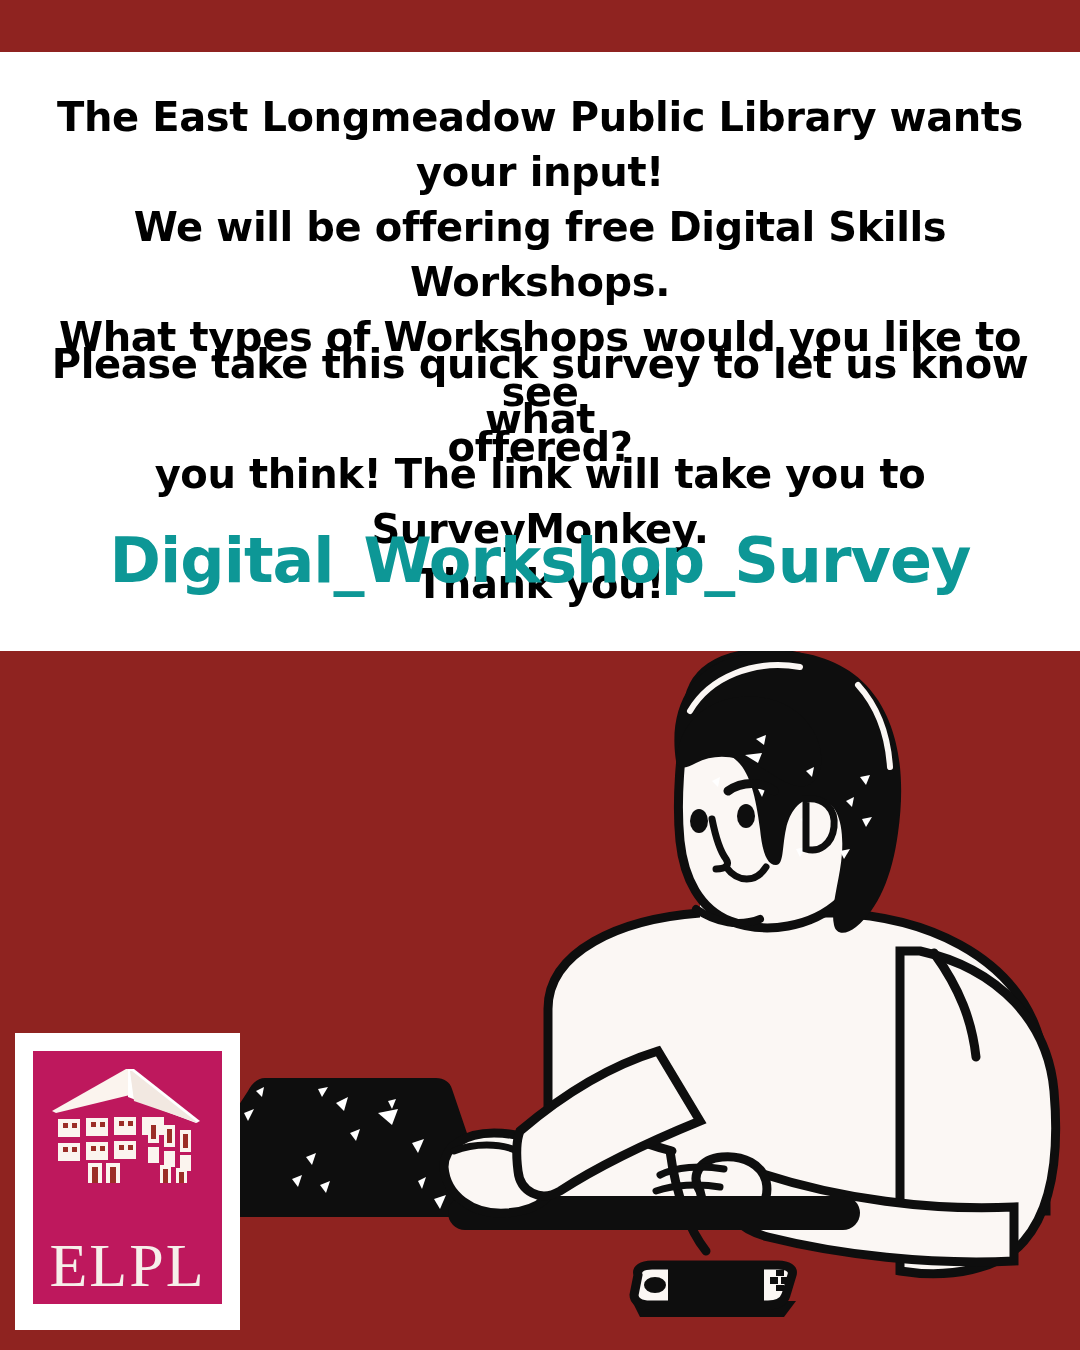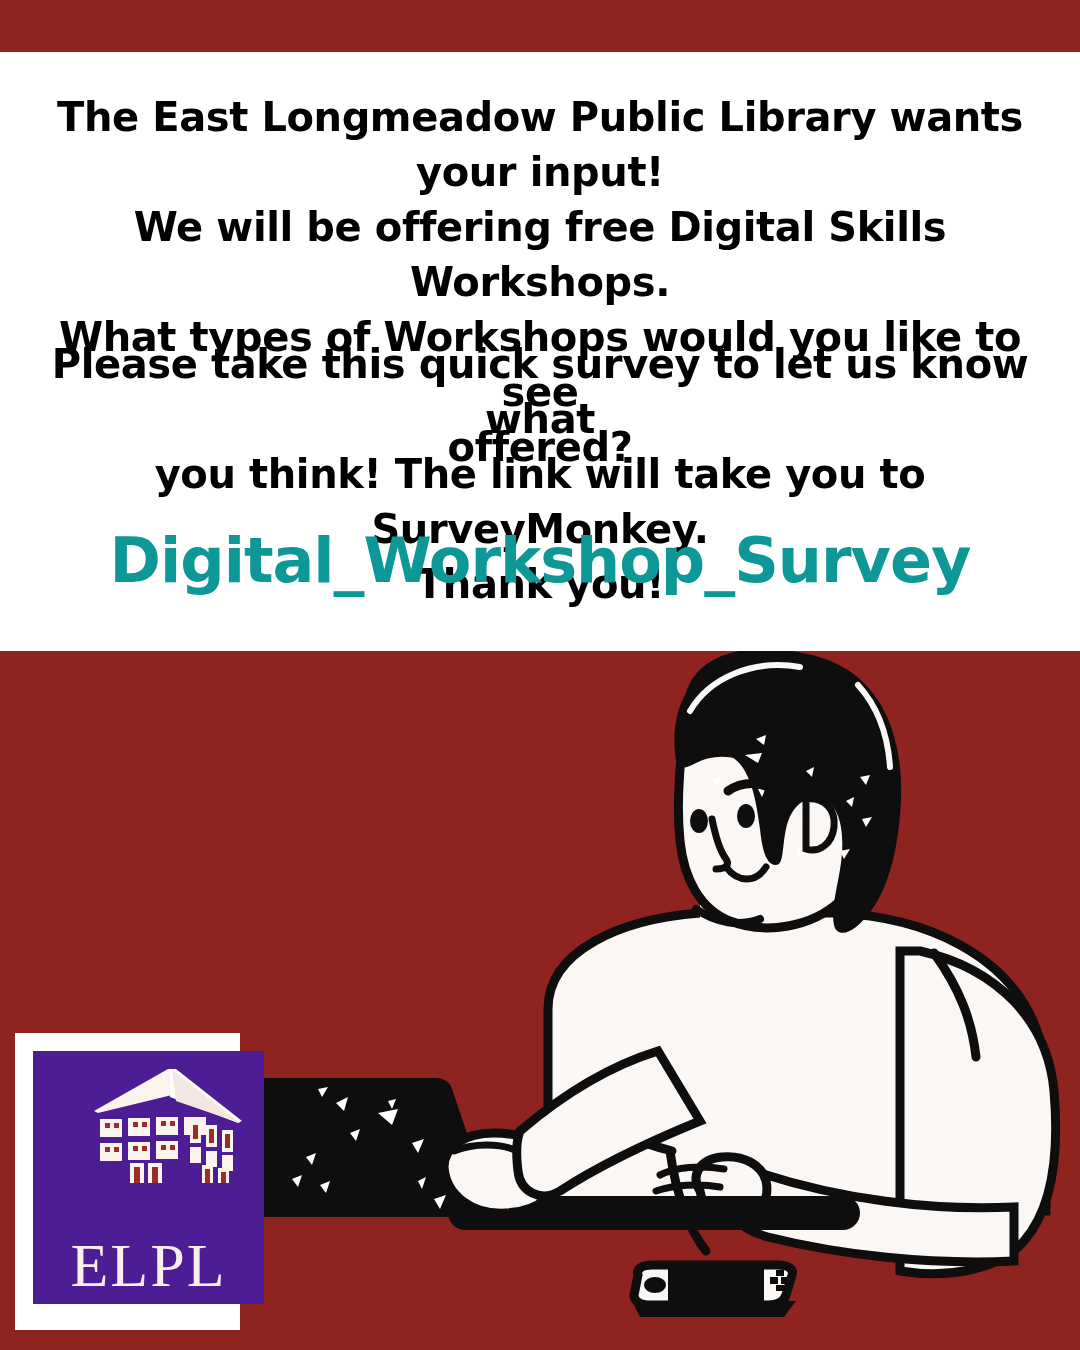--- a/index.html
+++ b/index.html
@@ -113,26 +113,25 @@
     width: 225px;
     height: 297px;
     background: #ffffff;
     box-sizing: border-box;
     padding: 18px 18px 26px 18px;
   }
   .logo-inner {
     position: relative;
     width: 100%;
     height: 100%;
-    background: #4c1d95;
+    background: #be185d;
     display: flex;
     flex-direction: column;
     align-items: center;
     justify-content: flex-start;
-    padding-left: 42px;
   }
   .logo-building {
     margin-top: 14px;
   }
   .logo-wordmark {
     position: absolute;
     left: 0;
     bottom: 8px;
     width: 100%;
     text-align: center;

